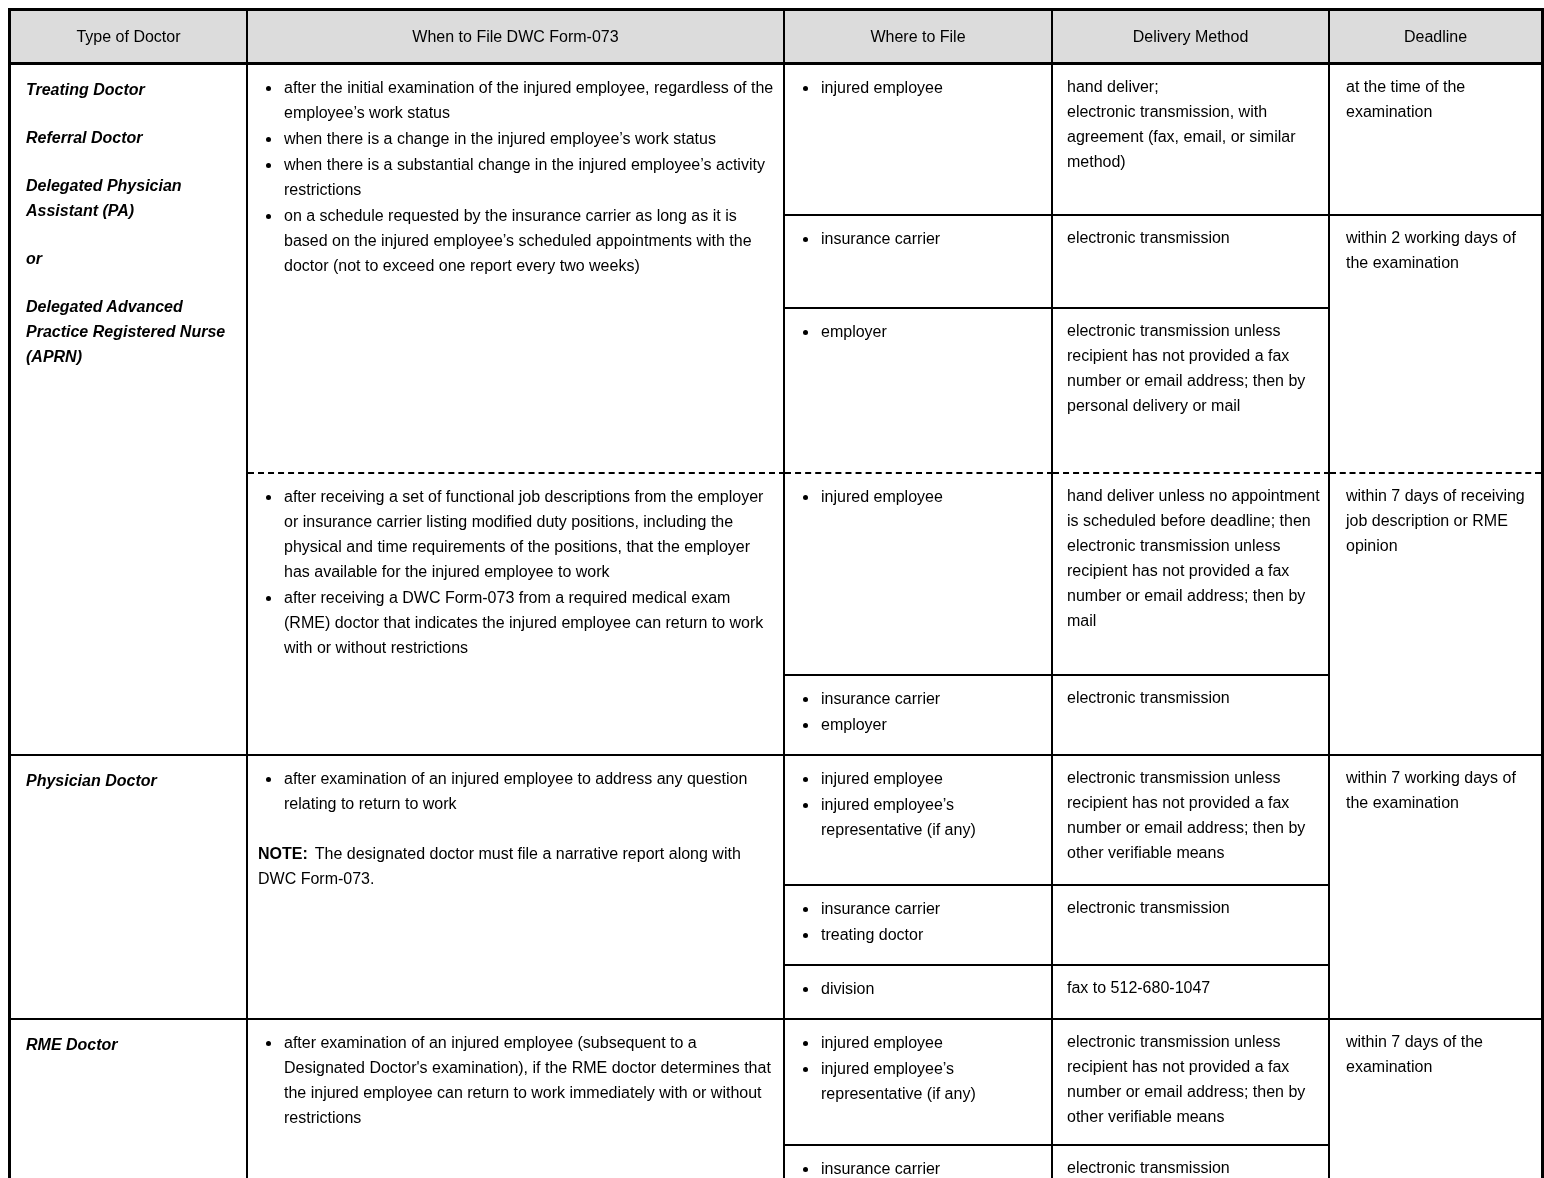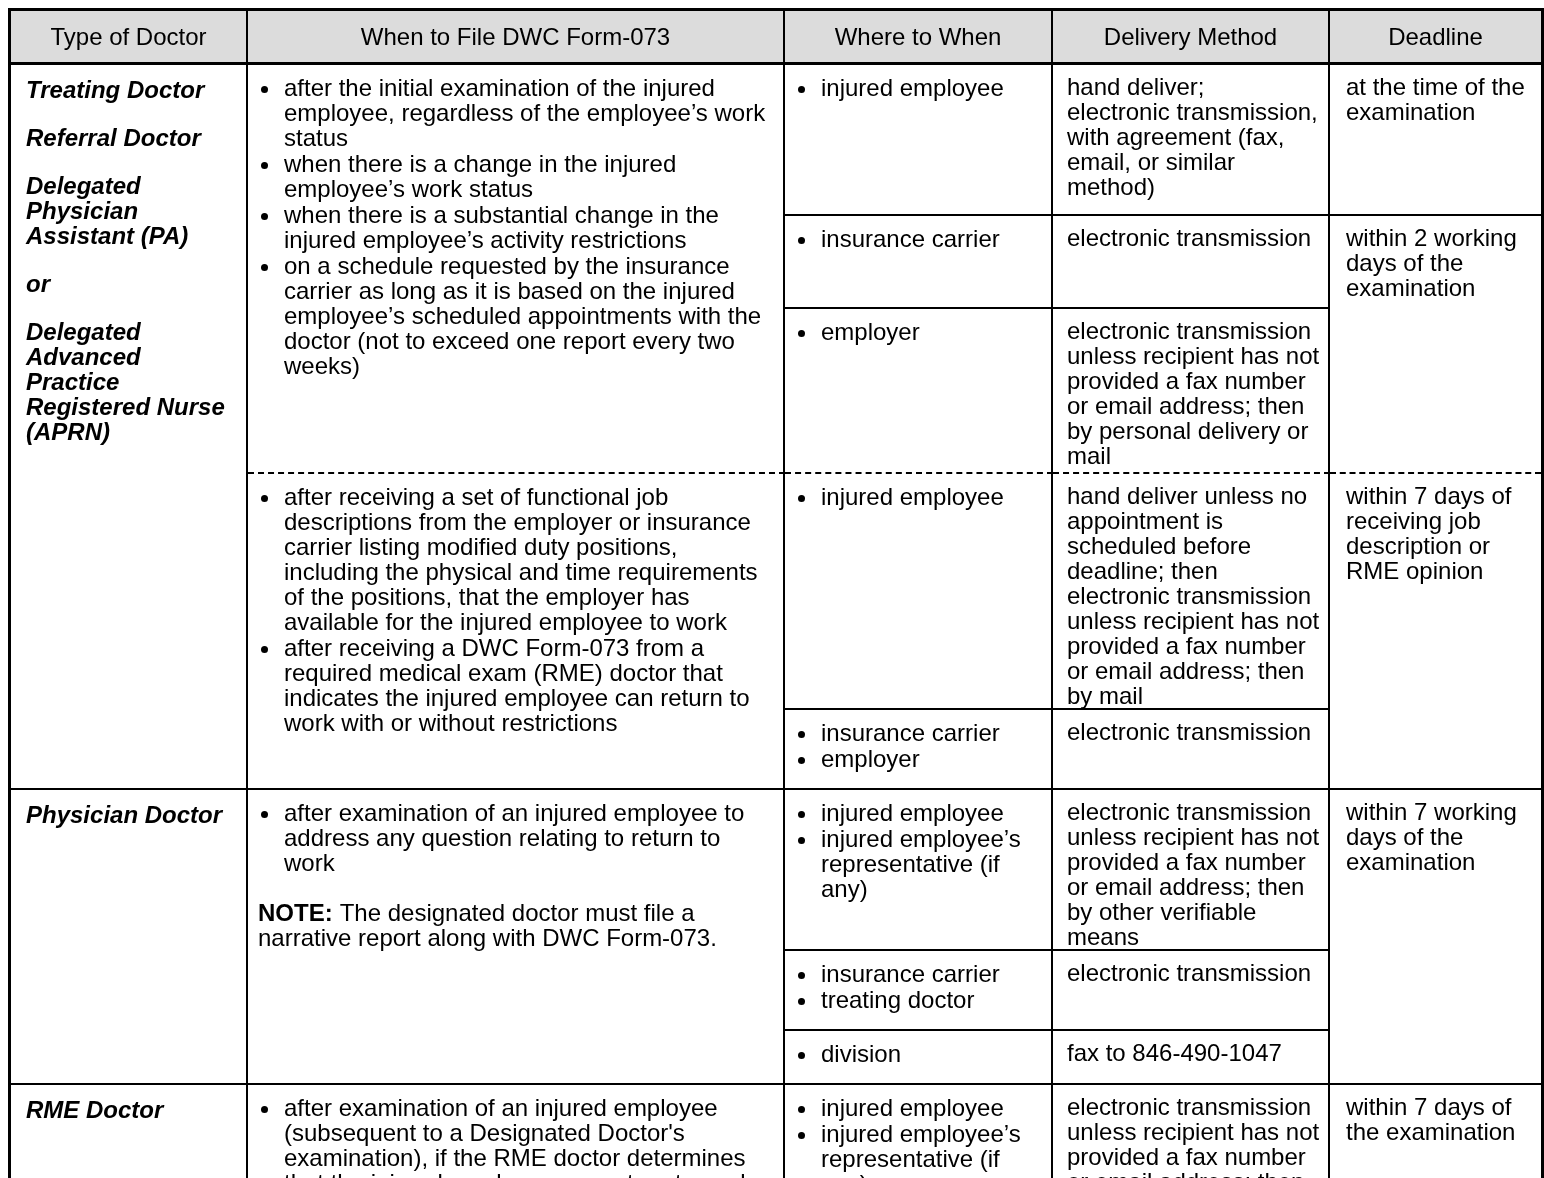--- a/index.html
+++ b/index.html
@@ -21,21 +21,21 @@
     border-spacing: 0;
     table-layout: fixed;
     width: 1530px;
     border: 3px solid #000;
   }
   th, td {
     box-sizing: border-box;
     vertical-align: top;
     border-right: 2px solid #000;
     border-bottom: 2px solid #000;
-    font-size: 24px;
+    font-size: 16px;
     line-height: 25px;
     overflow: hidden;
   }
   th {
     background: #dcdcdc;
     font-weight: 400;
     text-align: center;
     vertical-align: middle;
     border-bottom: 3px solid #000;
     padding: 4px 6px;
@@ -88,21 +88,21 @@
       <col style="width:237px">
       <col style="width:537px">
       <col style="width:268px">
       <col style="width:277px">
       <col style="width:211px">
     </colgroup>
     <thead>
       <tr class="h-hdr">
         <th>Type of Doctor</th>
         <th>When to File DWC Form-073</th>
-        <th>Where to When</th>
+        <th>Where to File</th>
         <th>Delivery Method</th>
         <th class="last">Deadline</th>
       </tr>
     </thead>
     <tbody>
 
       <tr class="h-a1">
         <td class="doctor-cell" rowspan="5">
           <p>Treating Doctor</p>
           <p>Referral Doctor</p>
@@ -196,21 +196,21 @@
           </ul>
         </td>
         <td class="delivery-cell">electronic transmission</td>
       </tr>
       <tr class="h-b3">
         <td class="where-cell">
           <ul class="bullets">
             <li>division</li>
           </ul>
         </td>
-        <td class="delivery-cell">fax to 846-490-1047</td>
+        <td class="delivery-cell">fax to 512-680-1047</td>
       </tr>
 
       <tr class="h-c1">
         <td class="doctor-cell bottom" rowspan="2">
           <p>RME Doctor</p>
         </td>
         <td class="when-cell bottom" rowspan="2">
           <ul class="bullets">
             <li>after examination of an injured employee (subsequent to a Designated Doctor's examination), if the RME doctor determines that the injured employee can return to work immediately with or without restrictions</li>
           </ul>

